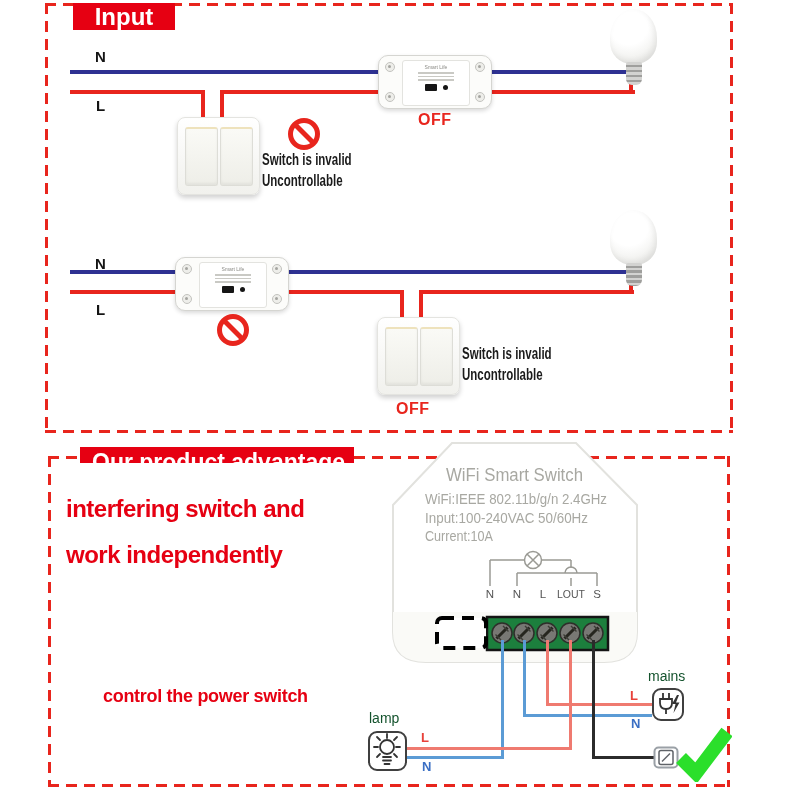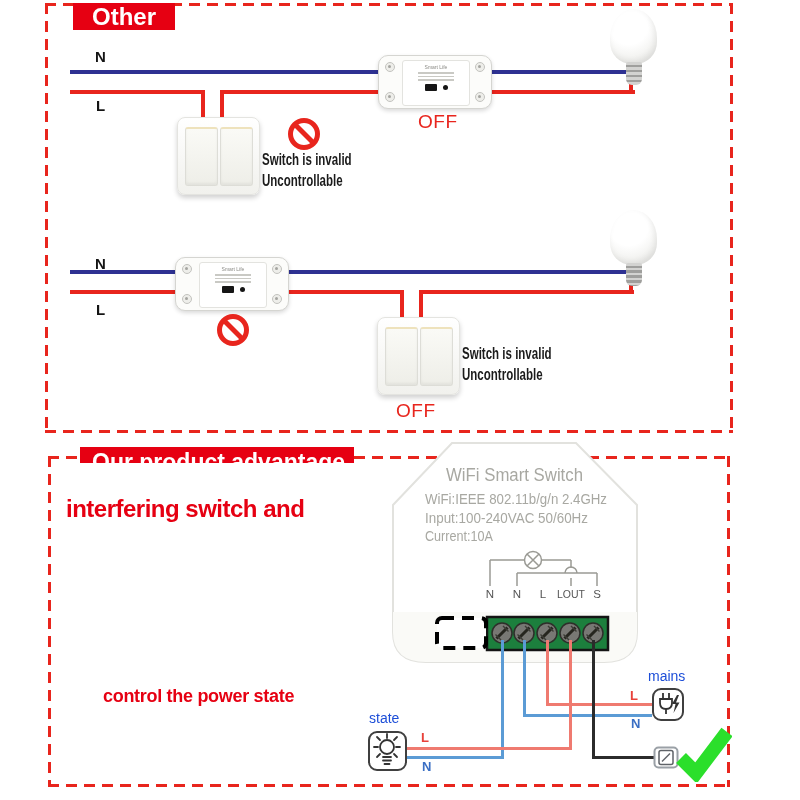--- a/index.html
+++ b/index.html
@@ -18,21 +18,21 @@
     background-repeat:no-repeat;}
   .red-box{position:absolute;background:#e60012;color:#fff;font-weight:bold;z-index:5;}
   #other-box{left:73px;top:3px;width:102px;height:27px;font-size:24px;line-height:27px;text-align:center;}
   #adv-box{left:80px;top:447px;width:274px;height:16px;font-size:23px;line-height:30px;
            padding-left:12px;overflow:hidden;white-space:nowrap;box-sizing:border-box;}
   
   .wire{position:absolute;z-index:2;}
   .c-blue{background:#2e3192;}  .c-red{background:#e8251d;}
   .c-lblue{background:#5b9bd5;} .c-lred{background:#ef7a70;} .c-black{background:#2b2b2b;}
   .nl{position:absolute;font-size:15px;font-weight:bold;color:#141414;z-index:3;}
-  .state{position:absolute;font-size:19px;font-weight:normal;color:#e8251d;letter-spacing:.5px;z-index:3;}
+  .state{position:absolute;font-size:16px;font-weight:bold;color:#e8251d;letter-spacing:.5px;z-index:3;}
   .warn{position:absolute;font-size:16px;font-weight:bold;color:#1b1b1b;line-height:21px;
         transform:scaleX(.72);transform-origin:left top;white-space:nowrap;z-index:3;}
   
   .noban{position:absolute;width:32px;height:32px;border:5px solid #e8251d;border-radius:50%;
          box-sizing:border-box;z-index:3;}
   .noban::after{content:"";position:absolute;left:50%;top:-1px;bottom:-1px;width:5px;
          margin-left:-2.5px;background:#e8251d;transform:rotate(-45deg);}
   
   .module{position:absolute;width:114px;height:54px;background:#fcfcfa;border:1px solid #d5d5d1;
           border-radius:10px;box-shadow:0 2px 4px rgba(0,0,0,.15);box-sizing:border-box;z-index:3;}
@@ -60,32 +60,32 @@
   .bulb-body{position:absolute;border-radius:50% 50% 45% 45%/52% 52% 40% 40%;z-index:3;
           background:radial-gradient(circle at 40% 30%,#ffffff 40%,#f4f4f2 65%,#e4e4e1 95%);
           box-shadow:inset -2px -3px 6px rgba(0,0,0,.07);}
   .bulb-base{position:absolute;z-index:3;border-radius:2px 2px 6px 6px;
           background:repeating-linear-gradient(180deg,#d3d3d1 0 2.5px,#9f9f9d 2.5px 5px);}
   
   #body-text{position:absolute;left:66px;top:486px;font-size:24px;font-weight:bold;color:#e60012;
           line-height:46px;letter-spacing:-0.5px;white-space:nowrap;z-index:3;}
   #note-text{position:absolute;left:103px;top:684px;font-size:18px;font-weight:bold;color:#e60012;
           line-height:25px;letter-spacing:-0.3px;white-space:nowrap;z-index:3;}
-  .tag-label{position:absolute;font-size:14px;color:#1d4ed8;z-index:3;}
+  .tag-label{position:absolute;font-size:14px;color:#14532d;z-index:3;}
   .wlabel{position:absolute;font-size:13px;font-weight:bold;z-index:3;}
   .wl-red{color:#e8413a;} .wl-blue{color:#3b6fc4;}
   .io-icon{position:absolute;background:#fff;border:2px solid #3f3f3f;border-radius:9px;
           box-sizing:border-box;z-index:4;}
   svg{display:block;}
 </style>
 </head>
 <body>
 
 <div class="dash-rect" style="left:45px;top:3px;width:688px;height:430px;"></div>
-<div class="red-box" id="other-box">Other</div>
+<div class="red-box" id="other-box">Input</div>
 
 <span class="nl" style="left:95px;top:48px;">N</span>
 <span class="nl" style="left:96px;top:97px;">L</span>
 <i class="wire c-blue" style="left:70px;top:70px;width:310px;height:4px;"></i>
 <i class="wire c-blue" style="left:492px;top:70px;width:134px;height:4px;"></i>
 <i class="wire c-red" style="left:70px;top:90px;width:135px;height:4px;"></i>
 <i class="wire c-red" style="left:201px;top:90px;width:4px;height:29px;"></i>
 <i class="wire c-red" style="left:220px;top:90px;width:4px;height:29px;"></i>
 <i class="wire c-red" style="left:220px;top:90px;width:160px;height:4px;"></i>
 <i class="wire c-red" style="left:492px;top:90px;width:143px;height:4px;"></i>
@@ -167,23 +167,24 @@
 </div>
 
 <div class="bulb-body" style="left:610px;top:210px;width:47px;height:55px;"></div>
 <div class="bulb-base" style="left:626px;top:263px;width:16px;height:23px;"></div>
 
 <div class="dash-rect" style="left:48px;top:456px;width:682px;height:331px;"></div>
 <div class="red-box" id="adv-box">Our product advantage</div>
 
 <div id="body-text">
   <div>interfering switch and</div>
+  <div>work independently</div>
 </div>
 <div id="note-text">
-  <div>control the power state</div>
+  <div>control the power switch</div>
 </div>
 
 <svg class="abs" style="left:390px;top:440px;z-index:1;" width="250" height="230" viewBox="0 0 250 230">
   <path d="M62,3 L186,3 L247,65 L247,192 Q247,222 214,222 L36,222 Q3,222 3,192 L3,65 Z" fill="#ffffff" stroke="#e2e2de" stroke-width="2"></path>
   <path d="M3,172 L247,172 L247,192 Q247,222 214,222 L36,222 Q3,222 3,192 Z" fill="#fafaf7" stroke="#ececе8" stroke-width="1"></path>
   <text x="56" y="41" font-size="17.5" fill="#a8a8a2" textLength="137" lengthAdjust="spacingAndGlyphs">WiFi Smart Switch</text>
   <text x="35" y="64" font-size="14.5" fill="#a8a8a2" textLength="182" lengthAdjust="spacingAndGlyphs">WiFi:IEEE 802.11b/g/n 2.4GHz</text>
   <text x="35" y="83" font-size="14.5" fill="#a8a8a2" textLength="163" lengthAdjust="spacingAndGlyphs">Input:100-240VAC 50/60Hz</text>
   <text x="35" y="101" font-size="14.5" fill="#a8a8a2" textLength="68" lengthAdjust="spacingAndGlyphs">Current:10A</text>
 
@@ -245,21 +246,21 @@
 <i class="wire c-lred" style="left:569px;top:640px;width:3px;height:110px;"></i>
 <i class="wire c-lred" style="left:407px;top:747px;width:165px;height:3px;"></i>
 <i class="wire c-black" style="left:592px;top:640px;width:3px;height:119px;"></i>
 <i class="wire c-black" style="left:592px;top:756px;width:64px;height:3px;"></i>
 
 <span class="wlabel wl-red" style="left:421px;top:730px;">L</span>
 <span class="wlabel wl-blue" style="left:422px;top:759px;">N</span>
 <span class="wlabel wl-red" style="left:630px;top:688px;">L</span>
 <span class="wlabel wl-blue" style="left:631px;top:716px;">N</span>
 
-<span class="tag-label" style="left:369px;top:710px;">state</span>
+<span class="tag-label" style="left:369px;top:710px;">lamp</span>
 <div class="io-icon" style="left:368px;top:731px;width:39px;height:40px;">
   <svg width="35" height="36" viewBox="0 0 35 36">
     <g stroke="#333" stroke-width="1.8" fill="none" stroke-linecap="round">
       <circle cx="17" cy="14" r="7"></circle>
       <path d="M4,14 L8,14 M26,14 L30,14 M17,1 L17,5 M7,4 L10,7 M24,7 L27,4 M7,24 L10,21 M24,21 L27,24"></path>
       <path d="M13,24 L21,24 M13,27.5 L21,27.5 M14.5,31 L19.5,31"></path>
     </g>
   </svg>
 </div>
 

